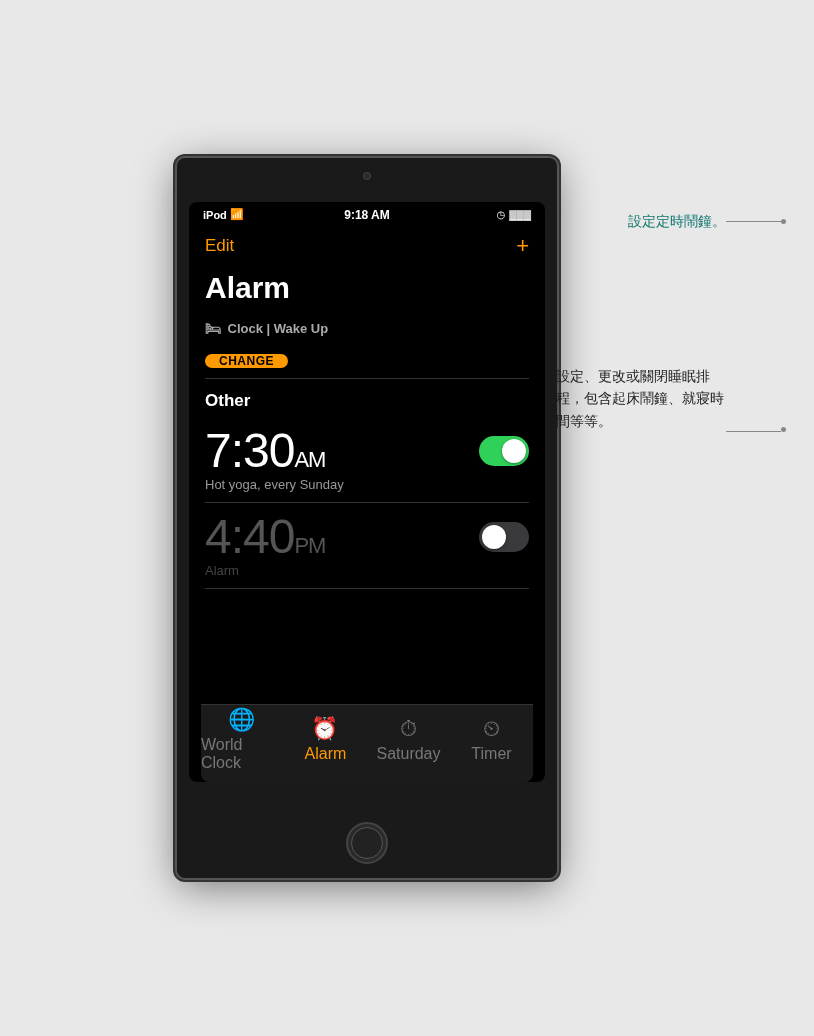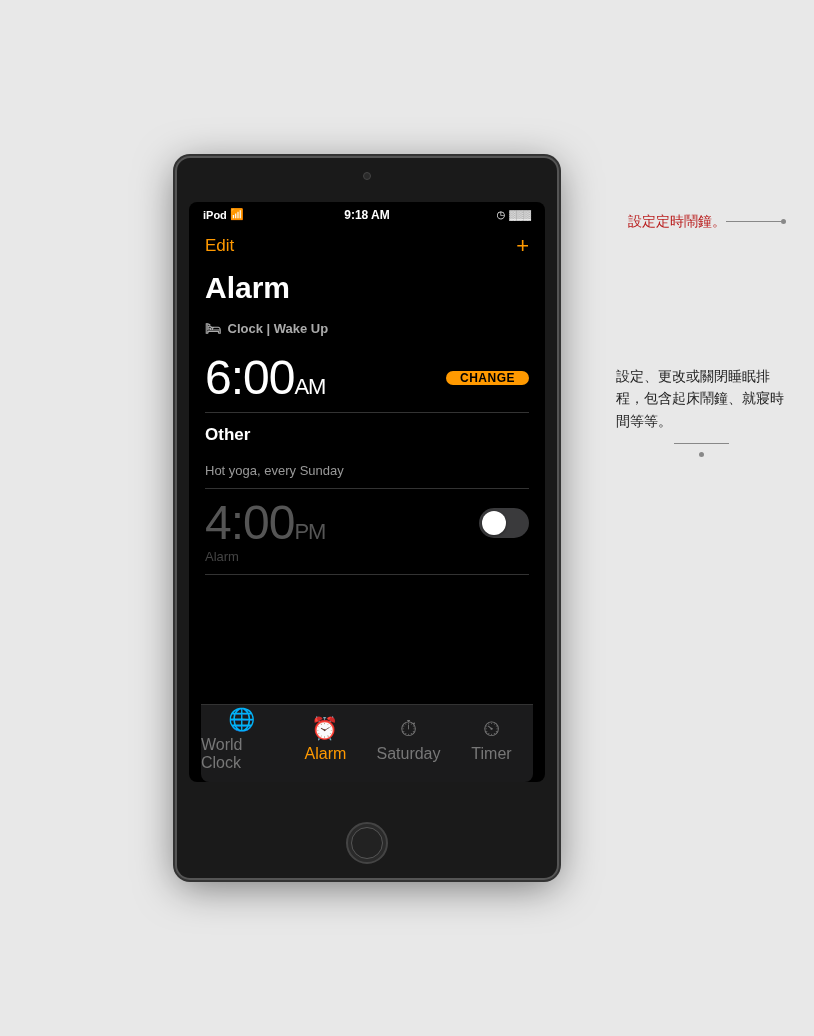--- a/index.html
+++ b/index.html
@@ -20,21 +20,21 @@
       align-items: center;
       justify-content: center;
     }
 
     
     .device {
       position: relative;
       width: 380px;
       height: 720px;
       background: #1a1a1a;
-      border-radius: 13px;
+      border-radius: 8px;
       box-shadow: 0 0 0 2px #555, 0 0 0 4px #333, 0 8px 40px rgba(0,0,0,0.5);
       overflow: hidden;
       left: -40px;
     }
 
     
     .front-camera {
       position: absolute;
       top: 14px;
       left: 50%;
@@ -329,39 +329,44 @@
 
         <div class="page-title">Alarm</div>
 
         <div>
           <div class="section-header">
             <span>🛏</span>
             <span>Clock | Wake Up</span>
           </div>
           <div class="alarm-row">
             <div class="alarm-time-row">
-              <div class="alarm-time">
-                <span>6:00</span><span class="period">AM</span>
-              </div>
               <button class="change-btn">CHANGE</button>
             </div>
           </div>
         </div>
 
         <div class="other-section">
           <div class="other-label">Other</div>
 
           <div class="alarm-row">
+            <div class="alarm-time-row">
+              <div class="alarm-time">
+                <span>7:30</span><span class="period">AM</span>
+              </div>
+              <div class="toggle on">
+                <div class="toggle-thumb"></div>
+              </div>
+            </div>
             <div class="alarm-label">Hot yoga, every Sunday</div>
           </div>
 
           <div class="alarm-row">
             <div class="alarm-time-row">
               <div class="alarm-time dimmed">
-                <span>4:00</span><span class="period">PM</span>
+                <span>4:40</span><span class="period">PM</span>
               </div>
               <div class="toggle off">
                 <div class="toggle-thumb"></div>
               </div>
             </div>
             <div class="alarm-label dimmed">Alarm</div>
           </div>
         </div>
 
       </div>
@@ -387,24 +392,24 @@
 
     </div>
 
     <div class="home-button">
       <div class="home-button-inner"></div>
     </div>
 
   </div>
 
   <div style="position:absolute; right:28px; top:210px; display:flex; align-items:center; gap:0;">
-    <span class="ann-text" style="color:#b91c1c;font-size:14px;max-width:160px;margin-left:38px;">設定定時鬧鐘。</span>
+    <span class="ann-text" style="color:#0f766e;font-size:14px;max-width:160px;margin-left:38px;">設定定時鬧鐘。</span>
     <div style="width:55px;height:1px;background:#888;flex-shrink:0;"></div>
     <div style="width:5px;height:5px;border-radius:50%;background:#888;flex-shrink:0;"></div>
   </div>
 
-  <div style="position:absolute; right:28px; top:365px; display:flex; align-items:center; gap:0;flex-direction:column;">
+  <div style="position:absolute; right:28px; top:365px; display:flex; align-items:flex-end; gap:0;">
     <span class="ann-text" style="color:#222;font-size:14px;max-width:170px;line-height:1.6;">設定、更改或關閉睡眠排程，包含起床鬧鐘、就寢時間等等。</span>
     <div style="width:55px;height:1px;background:#888;flex-shrink:0;margin-top:11px;"></div>
     <div style="width:5px;height:5px;border-radius:50%;background:#888;flex-shrink:0;margin-top:8px;"></div>
   </div>
 
 </div>
 
 </body></html>

